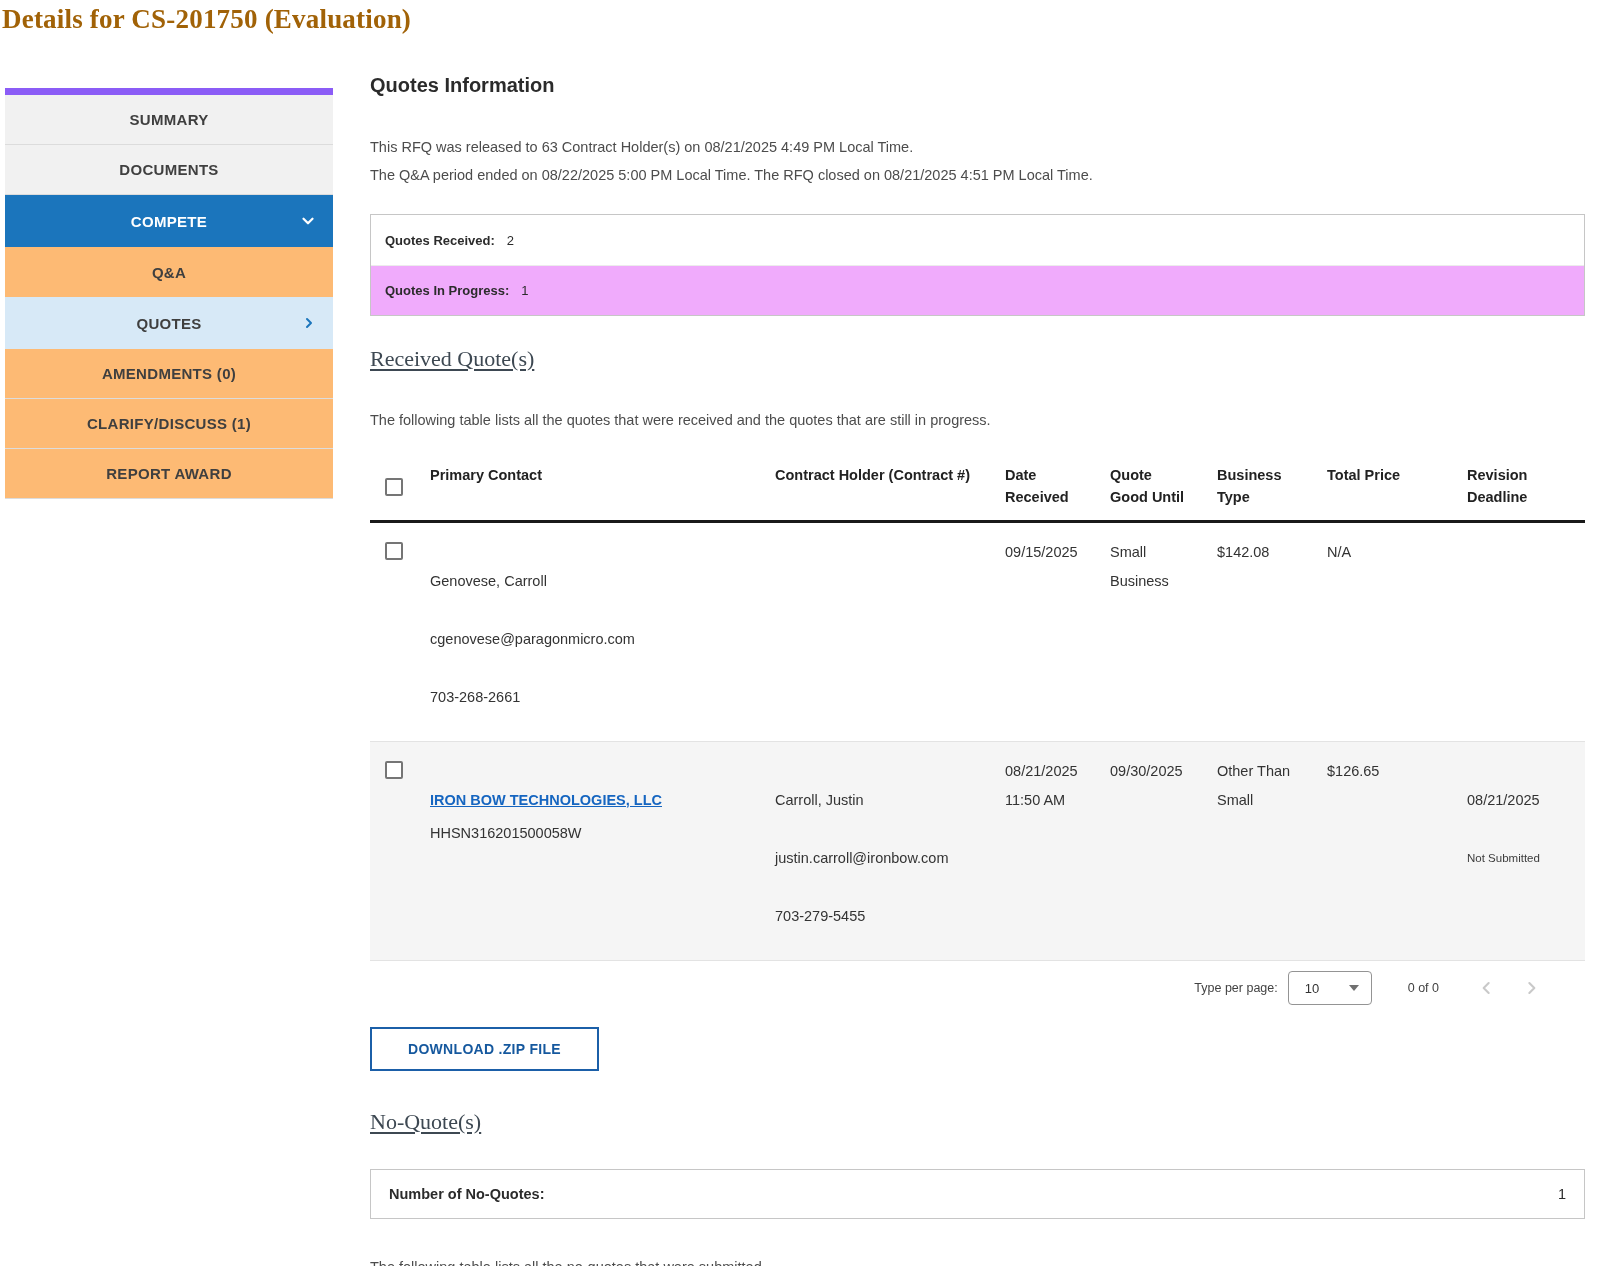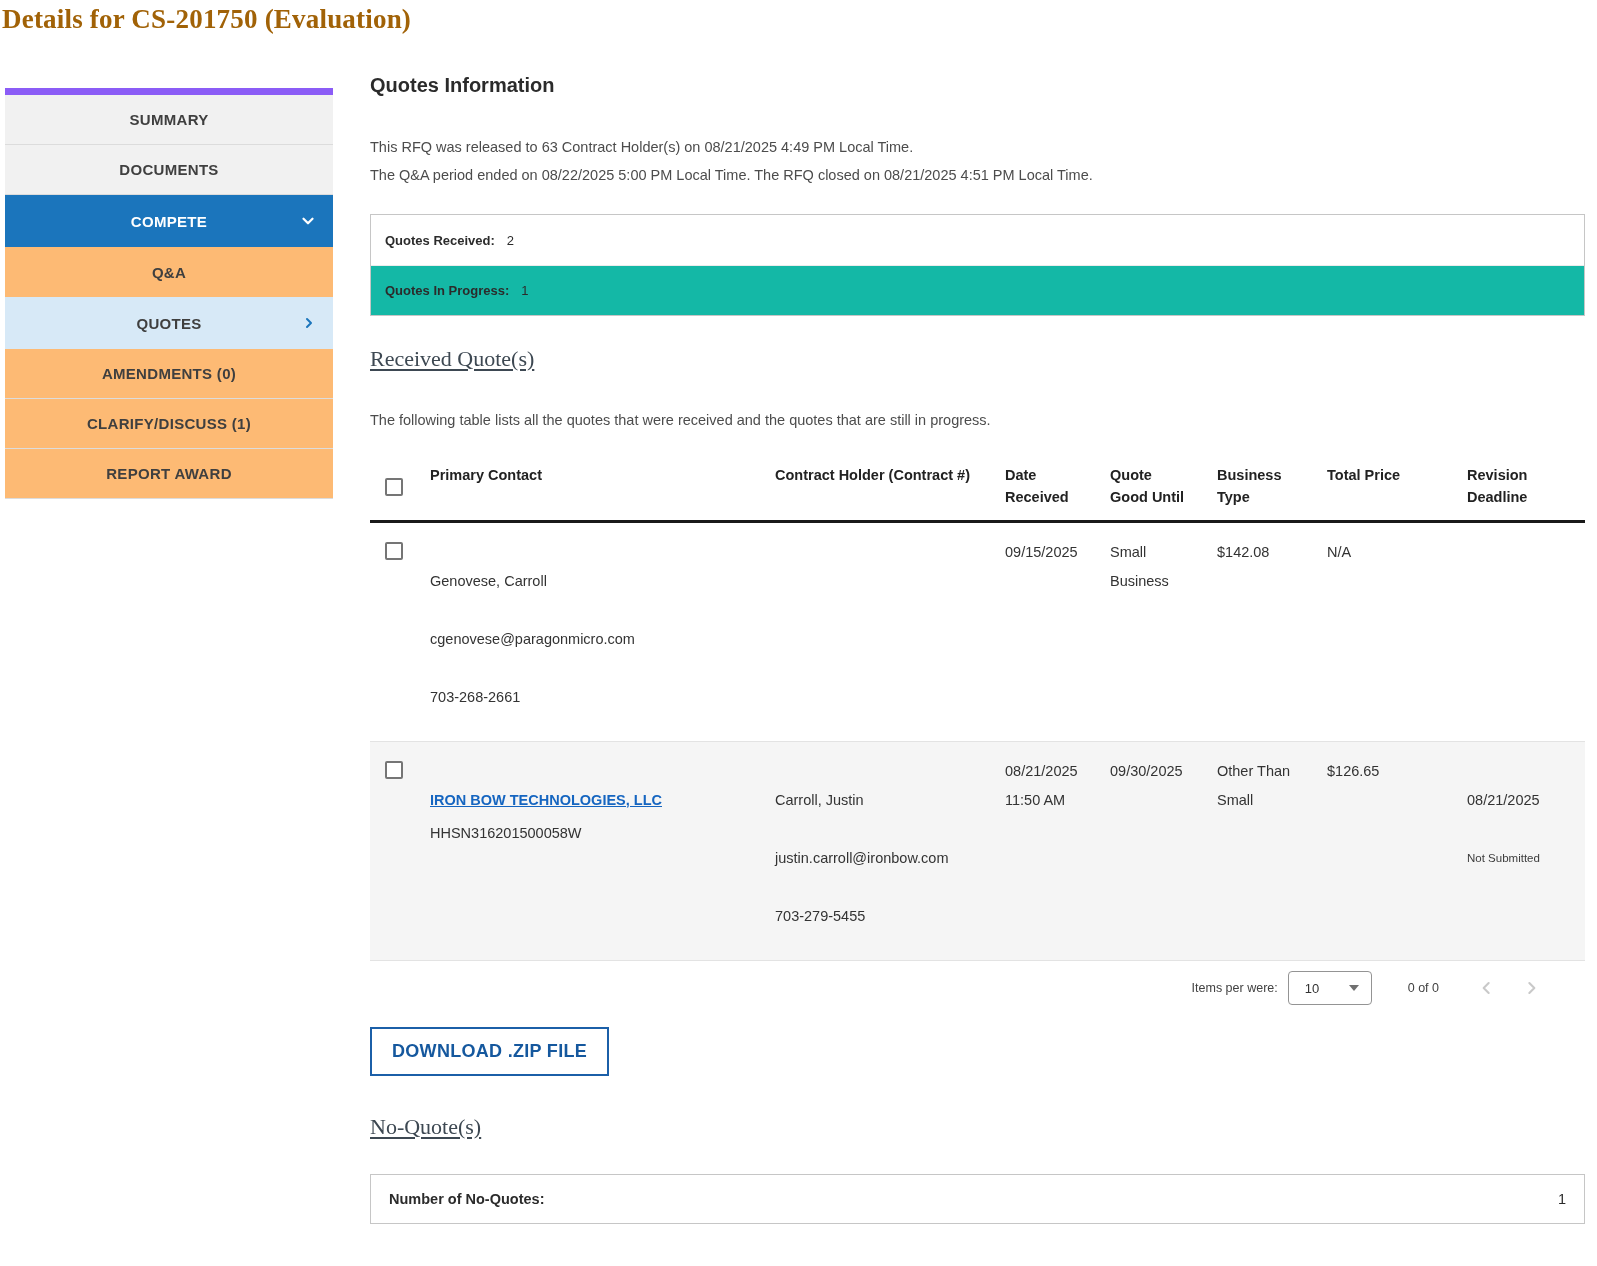--- a/index.html
+++ b/index.html
@@ -24,21 +24,21 @@
     display:flex; align-items:center; }
 
   
   .content { position:absolute; left:370px; top:74px; width:1215px; }
   .section-title { font-size:20px; font-weight:700; color:#2b2b2b; }
   .intro { margin-top:36px; font-size:14.5px; color:#4c4c4c; line-height:28px; }
 
   .summary-box { margin-top:25px; border:1px solid #c6c6c6; }
   .summary-row { height:50px; display:flex; align-items:center; padding:0 14px;
     font-size:13px; color:#2b2b2b; }
-  .summary-row.alt { background:#14b8a6; border-top:1px solid #ececec; }
+  .summary-row.alt { background:#f0abfc; border-top:1px solid #ececec; }
   .summary-row .lbl { font-weight:700; }
   .summary-row .val { margin-left:12px; }
 
   .serif-heading { margin-top:30px; font-family:"Liberation Serif", serif;
     font-size:22px; font-weight:500; color:#3d4852; text-decoration:underline;
     text-underline-offset:3px; }
   .table-desc { margin-top:40px; font-size:14.5px; color:#4c4c4c; }
 
   
   .rq-table { margin-top:24px; }
@@ -66,22 +66,22 @@
   .pg-select { margin-left:10px; width:84px; height:34px; border:1px solid #949494;
     border-radius:4px; display:flex; align-items:center; justify-content:space-between;
     padding:0 12px 0 16px; font-size:13px; color:#333; cursor:pointer; background:#fff; }
   .pg-caret { width:0; height:0; border-left:5px solid transparent;
     border-right:5px solid transparent; border-top:6px solid #707070; }
   .pg-range { margin-left:36px; }
   .pg-nav { margin-left:38px; display:flex; align-items:center; gap:24px; }
   .pg-nav svg { cursor:pointer; }
 
   .download-btn { margin-top:12px; display:inline-block; background:#ffffff;
-    border:2px solid #1b5fa8; color:#15589e; font-weight:700; font-size:18px;
-    letter-spacing:0.3px; padding:12px 20px; cursor:pointer;
+    border:2px solid #1b5fa8; color:#15589e; font-weight:700; font-size:14px;
+    letter-spacing:0.3px; padding:12px 36px; cursor:pointer;
     font-family:"Liberation Sans", sans-serif; }
 
   
   .nq-count-box { margin-top:34px; border:1px solid #c6c6c6; height:50px;
     display:flex; align-items:center; padding:0 18px; font-size:14.5px; color:#2b2b2b;justify-content:space-between; }
   .nq-count-box .lbl { font-weight:700; }
   .nq-count-box .val { margin-left:14px; }
   .nq-desc { margin-top:40px; font-size:14.5px; color:#4c4c4c; }
 </style>
 </head>
@@ -204,21 +204,21 @@
       <div class="cell">Other Than
 Small</div>
       <div class="cell">$126.65</div>
       <div class="cell">
         <div>08/21/2025</div>
         <div class="rev-note">Not Submitted</div>
       </div>
     </div>
 
     <div class="paginator">
-      <span>Items per were:</span>
+      <span>Type per page:</span>
       <div class="pg-select">
         <span>10</span>
         <span class="pg-caret"></span>
       </div>
       <span class="pg-range">0 of 0</span>
       <span class="pg-nav">
         <svg width="20" height="20" viewBox="0 0 24 24" fill="none" stroke="#c9c9c9" stroke-width="2.5" stroke-linecap="round" stroke-linejoin="round">
             <polyline points="14,6 8,12 14,18"></polyline>
           </svg>
         <svg width="20" height="20" viewBox="0 0 24 24" fill="none" stroke="#c9c9c9" stroke-width="2.5" stroke-linecap="round" stroke-linejoin="round">

